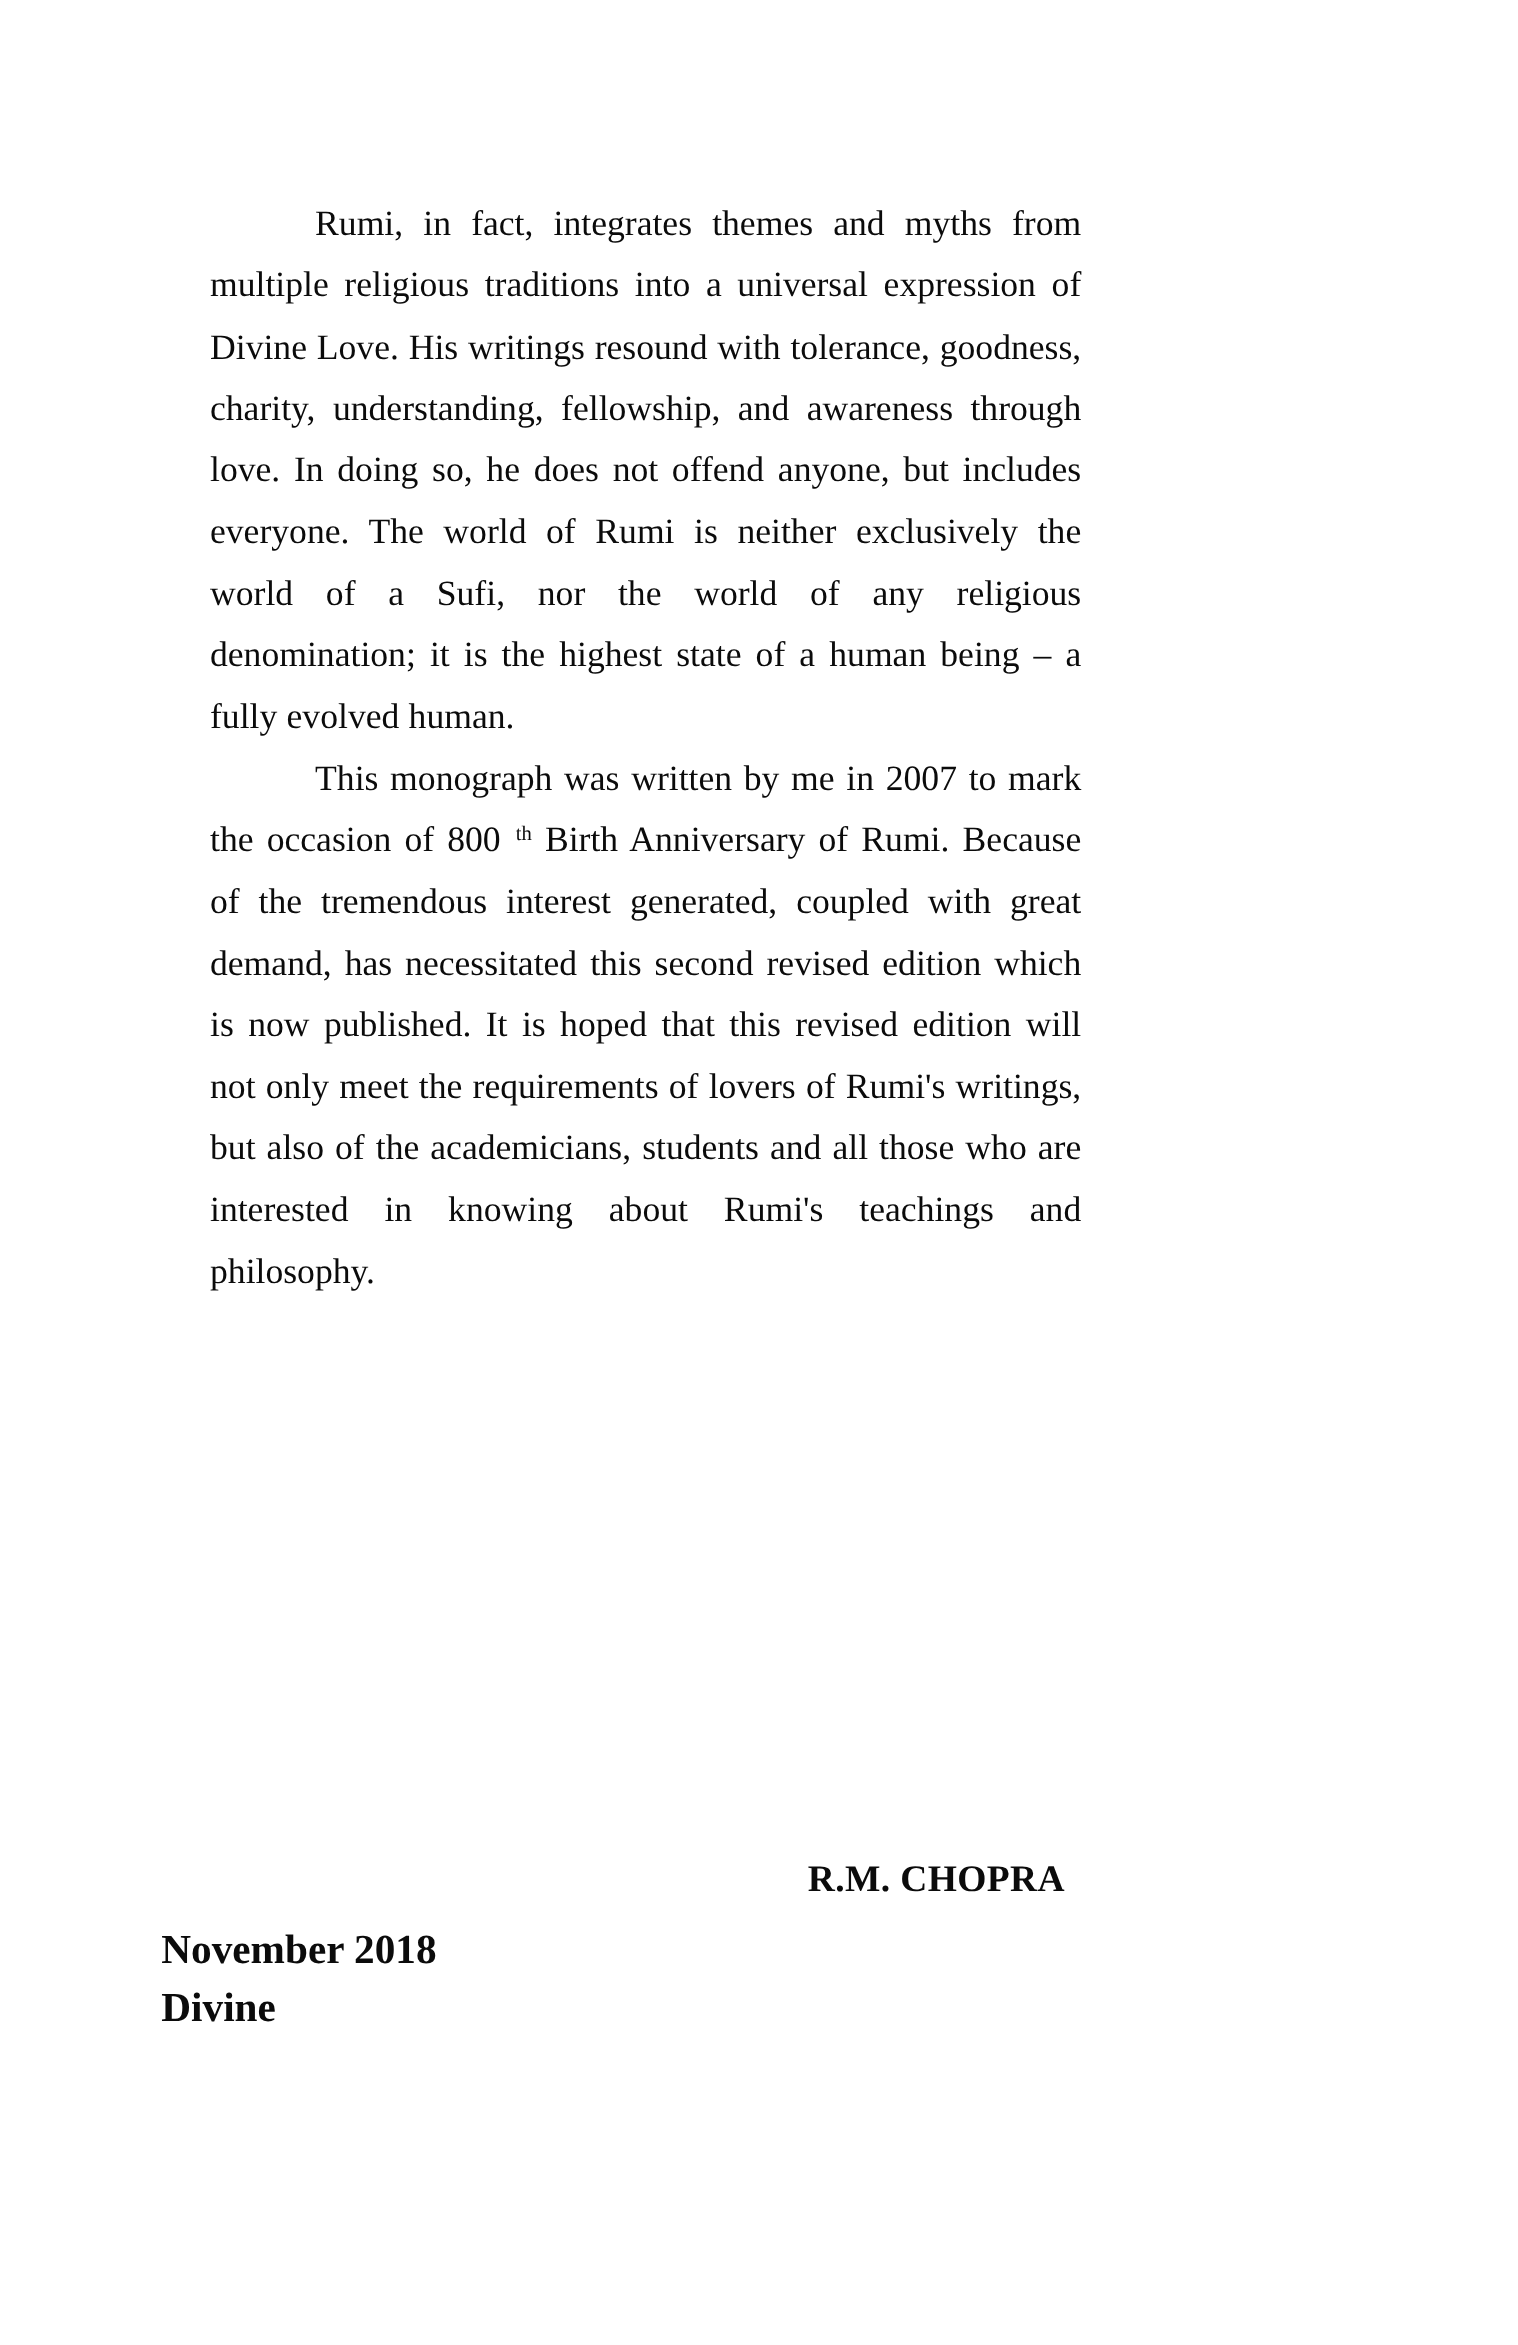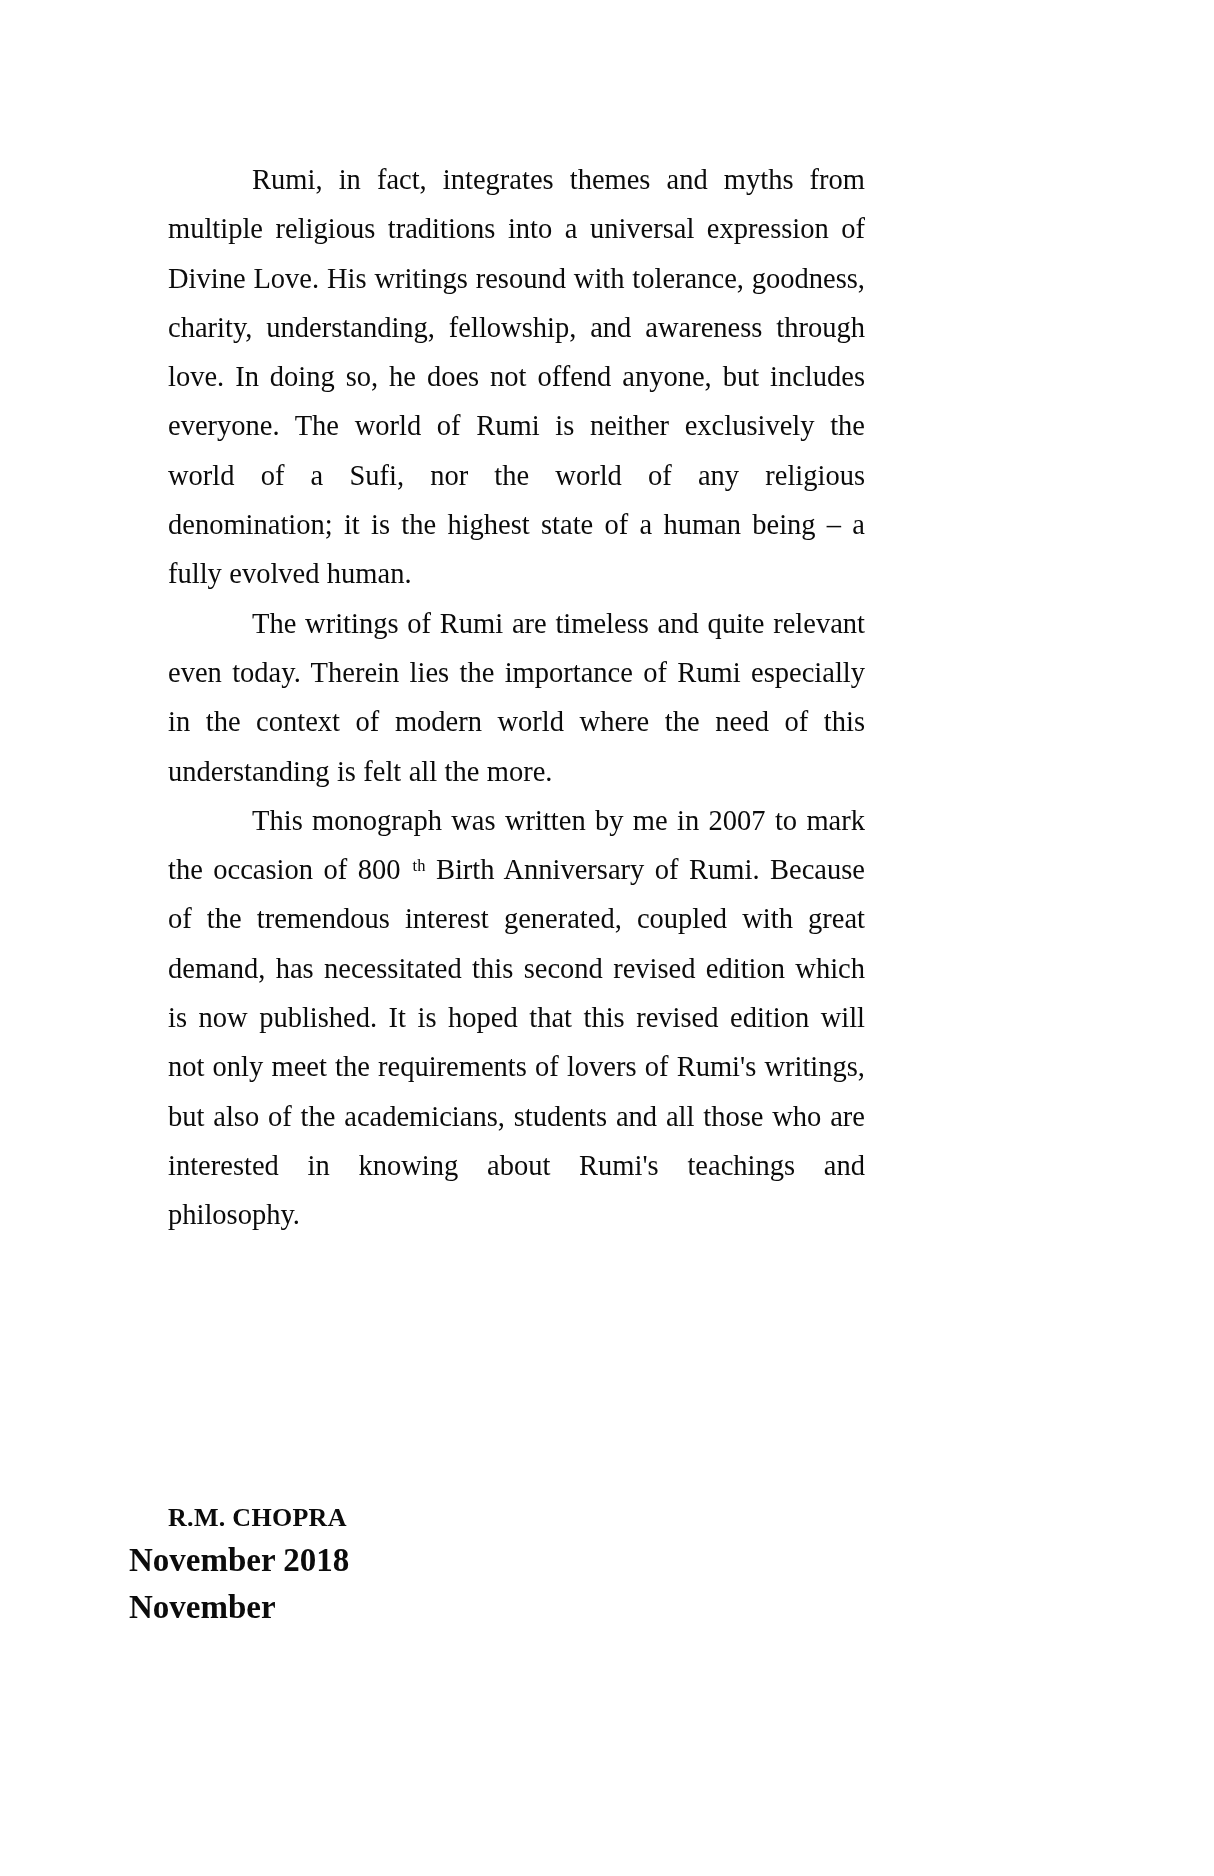--- a/index.html
+++ b/index.html
@@ -43,25 +43,25 @@
     vertical-align: 0.52em;
     line-height: 0;
     padding-left: 12px;
   }
   
   .signature-name {
     position: absolute;
     left: 168px;
     width: 684px;
     top: 1487px;
-    font-size: 26px;
+    text-align: right;
+    font-size: 30px;
     font-weight: bold;
     letter-spacing: 0.3px;
     white-space: nowrap;
-    margin-top: 16px;
   }
   .dateline {
     position: absolute;
     left: 129px;
     top: 1537px;
     font-size: 33px;
     font-weight: bold;
     line-height: 47px;
   }
   .dateline .line {
@@ -70,26 +70,25 @@
 </style>
 </head>
 <body>
 
 <div class="page">
 
   <div class="text-column">
 
     <p class="para">Rumi, in fact, integrates themes and myths from multiple religious traditions into a universal expression of Divine Love. His writings resound with tolerance, goodness, charity, understanding, fellowship, and awareness through love. In doing so, he does not offend anyone, but includes everyone. The world of Rumi is neither exclusively the world of a Sufi, nor the world of any religious denomination; it is the highest state of a human being – a fully evolved human.</p>
 
-    <p class="para">The writings of Rumi are timeless and quite relevant even today. Therein lies the importance of Rumi especially in the context of modern world where the need of this understanding is felt all the more.</p>
 
     <p class="para"><span>This monograph was written by me in 2007 to mark the occasion of 800</span><sup class="ordinal">th</sup><span> Birth Anniversary of Rumi. Because of the tremendous interest generated, coupled with great demand, has necessitated this second revised edition which is now published. It is hoped that this revised edition will not only meet the requirements of lovers of Rumi's writings, but also of the academicians, students and all those who are interested in knowing about Rumi's teachings and philosophy.</span></p>
 
   </div>
 
   <div class="signature-name">R.M. CHOPRA</div>
 
   <div class="dateline">
     <span class="line">November 2018</span>
-    <span class="line">November</span>
+    <span class="line">Divine</span>
   </div>
 
 </div>
 
 </body></html>

